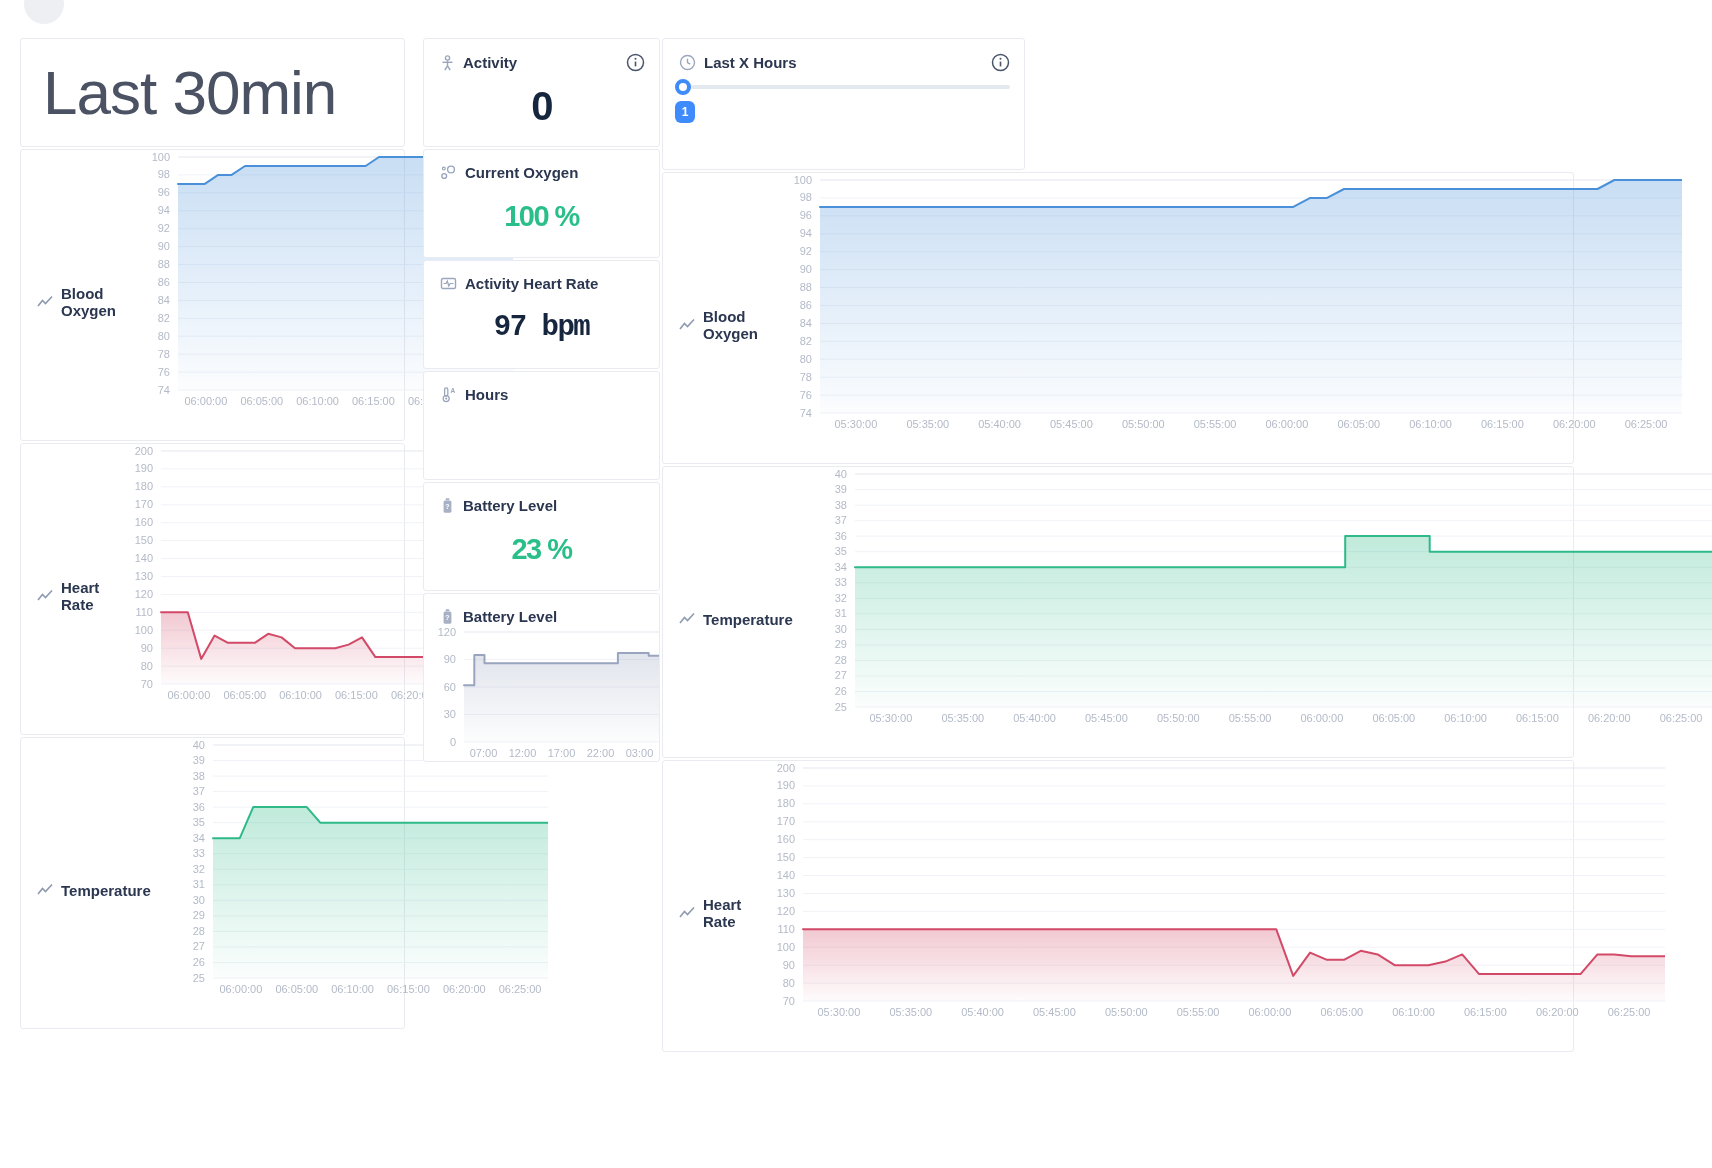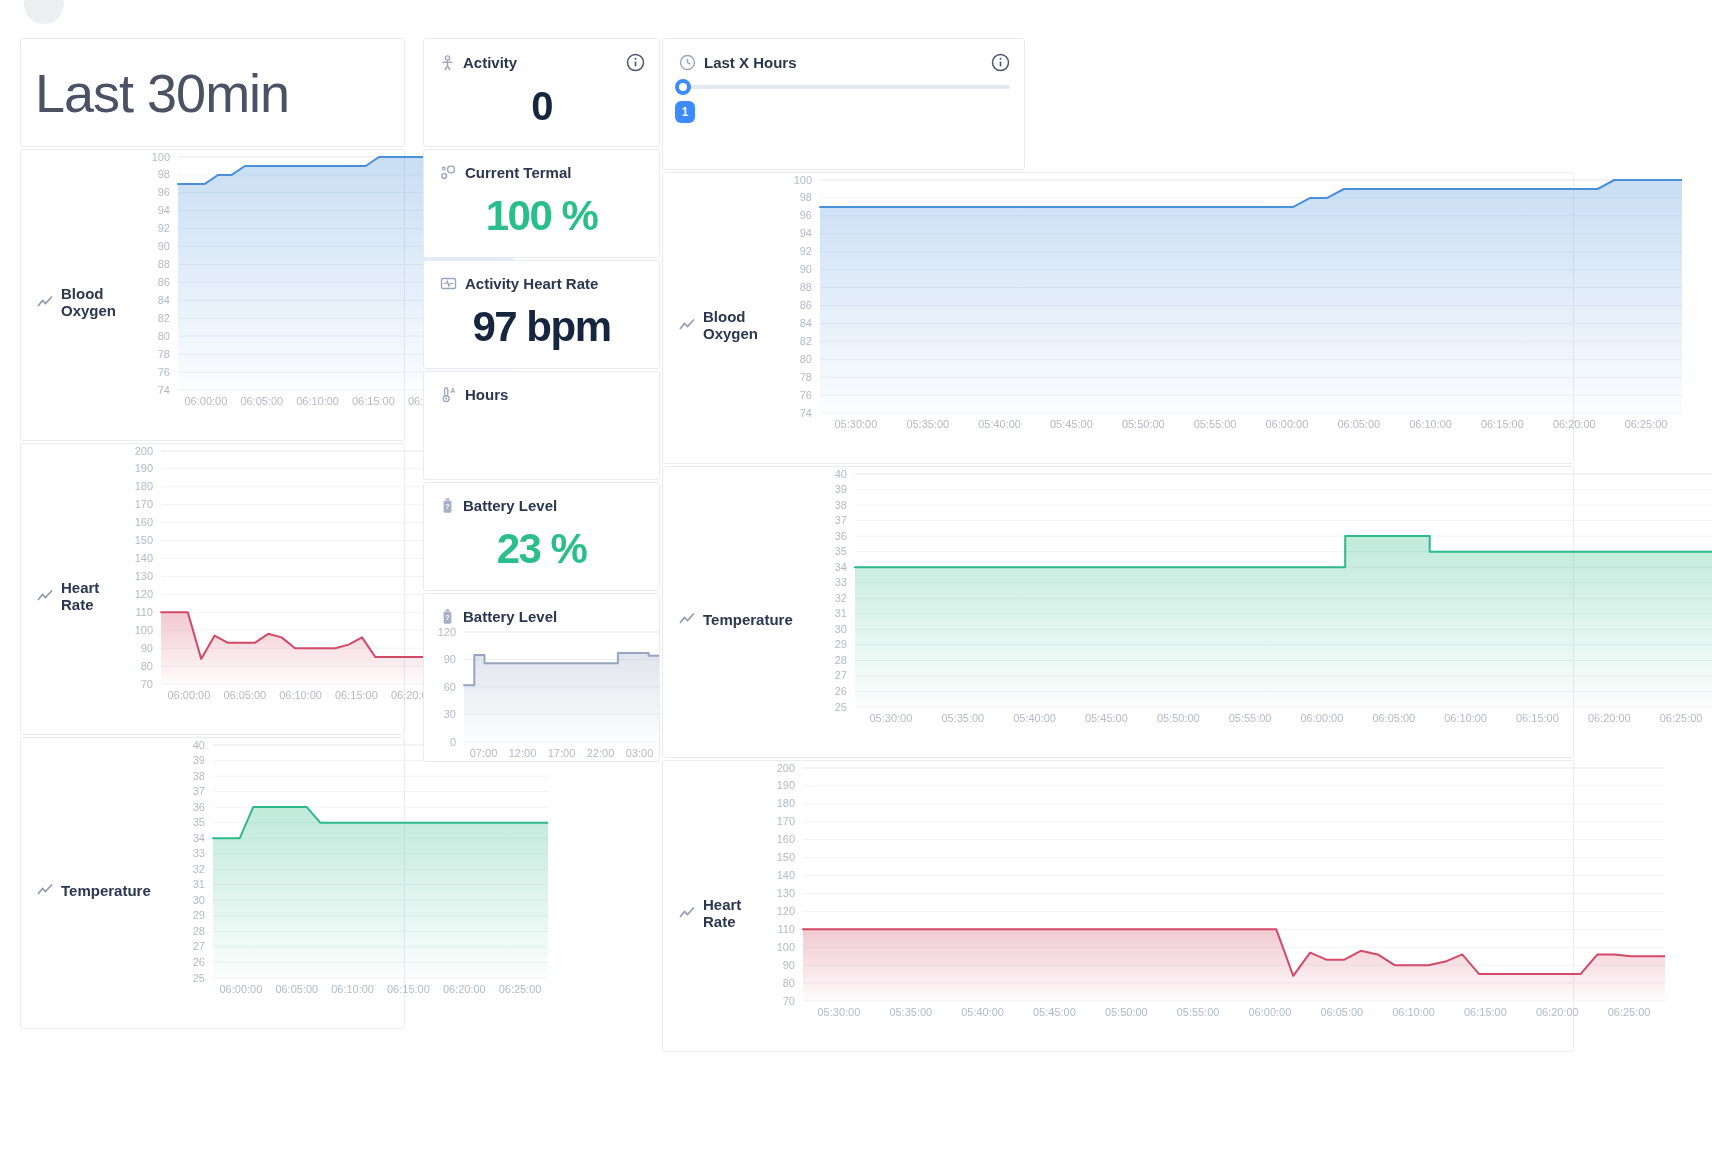--- a/index.html
+++ b/index.html
@@ -5,25 +5,25 @@
   html,body{margin:0;padding:0;background:#ffffff;font-family:"Liberation Sans",sans-serif;color:#2b3650;}
   .page{position:relative;width:1712px;height:1168px;overflow:hidden;background:#fff;}
   .ghost-circle{position:absolute;left:24px;top:-16px;width:40px;height:40px;border-radius:50%;background:#edeff3;}
   .grid{position:absolute;left:20px;top:38px;display:flex;gap:2px;align-items:flex-start;}
   .col{display:flex;flex-direction:column;gap:2px;}
   .col1{width:385px;}
   .col2{width:237px;padding-left:16px;}
   .col3{width:912px;}
   .card{background:#fff;border:1px solid #e9ebf1;border-radius:3px;box-sizing:border-box;}
   .title-card{height:109px;display:flex;align-items:center;padding-left:14px;}
-  .title-card span{font-size:54px;color:#4b5263;letter-spacing:-1px;}
+  .title-card span{font-size:62px;color:#4b5263;letter-spacing:-1px;margin-left:8px;}
   .head{display:flex;align-items:center;gap:8px;padding:14px 14px 0 16px;font-weight:700;font-size:15px;color:#2b3650;}
   .head .spacer{margin-left:auto;}
   .metric-card{height:109px;display:flex;flex-direction:column;}
-  .metric-value{flex:1;display:flex;align-items:center;justify-content:center;font-size:42px;font-weight:800;letter-spacing:-1.5px;color:#16263e;padding-bottom:6px;}
+  .metric-value{flex:1;display:flex;align-items:center;justify-content:center;font-size:29px;font-weight:800;letter-spacing:-1.5px;color:#16263e;padding-bottom:6px;}
   .activity-value{font-size:40px;}
   .chart-card{height:292px;display:flex;flex-direction:row;}
   .battery-card{height:169px;display:flex;flex-direction:column;}
   .chart-body{flex:1;width:100%;text-align:center;}
   .top-row-right{width:912px;}
   .lastx-card{width:363px;height:132px;display:flex;flex-direction:column;}
   .slider-zone{padding:6px 14px 0 12px;}
   .slider-row{position:relative;height:18px;display:flex;align-items:center;}
   .slider-track{position:absolute;left:6px;right:0;top:7px;height:4px;background:#e4e8ef;border-radius:2px;}
   .slider-handle{position:absolute;left:0;top:1px;width:16px;height:16px;border-radius:50%;background:#fff;border:4.5px solid #3f8cf8;box-sizing:border-box;}
@@ -240,36 +240,36 @@
 
       <div class="card metric-card">
         <div class="head">
           <span class="icon">
             <svg width="17" height="17" viewBox="0 0 17 17">
                 <circle cx="11" cy="5.5" r="3.4" fill="none" stroke="#9aa6bd" stroke-width="1.4"></circle>
                 <circle cx="4.2" cy="12" r="2.4" fill="none" stroke="#9aa6bd" stroke-width="1.4"></circle>
                 <circle cx="3.8" cy="4.6" r="1.4" fill="none" stroke="#9aa6bd" stroke-width="1.2"></circle>
               </svg>
           </span>
-          <span>Current Termal</span>
+          <span>Current Oxygen</span>
         </div>
         <div class="metric-value" style="color: rgb(42, 191, 138);">100 %</div>
       </div>
 
       <div class="card metric-card">
         <div class="head">
           <span class="icon">
             <svg width="17" height="17" viewBox="0 0 17 17">
                 <rect x="1.5" y="3.5" width="14" height="10" rx="1.6" fill="none" stroke="#9aa6bd" stroke-width="1.4"></rect>
                 <polyline points="3.5,8.5 6,8.5 7.3,6 8.8,11 10.2,8.5 13.5,8.5" fill="none" stroke="#9aa6bd" stroke-width="1.2"></polyline>
               </svg>
           </span>
           <span>Activity Heart Rate</span>
         </div>
-        <div class="metric-value" style="color: rgb(22, 38, 62);">97 bpm</div>
+        <div class="metric-value" style="color: rgb(22, 38, 62); font-family: Liberation Mono, monospace;">97 bpm</div>
       </div>
 
       <div class="card metric-card">
         <div class="head">
           <span class="icon">
             <svg width="17" height="17" viewBox="0 0 17 17">
                 <rect x="4.6" y="1.8" width="3.2" height="8.2" rx="1.6" fill="none" stroke="#9aa6bd" stroke-width="1.3"></rect>
                 <circle cx="6.2" cy="12.6" r="3" fill="none" stroke="#9aa6bd" stroke-width="1.3"></circle>
                 <circle cx="6.2" cy="12.6" r="1.1" fill="#9aa6bd"></circle>
                 <text x="10.5" y="6.5" font-size="6.5" fill="#9aa6bd" font-weight="bold">A</text>

